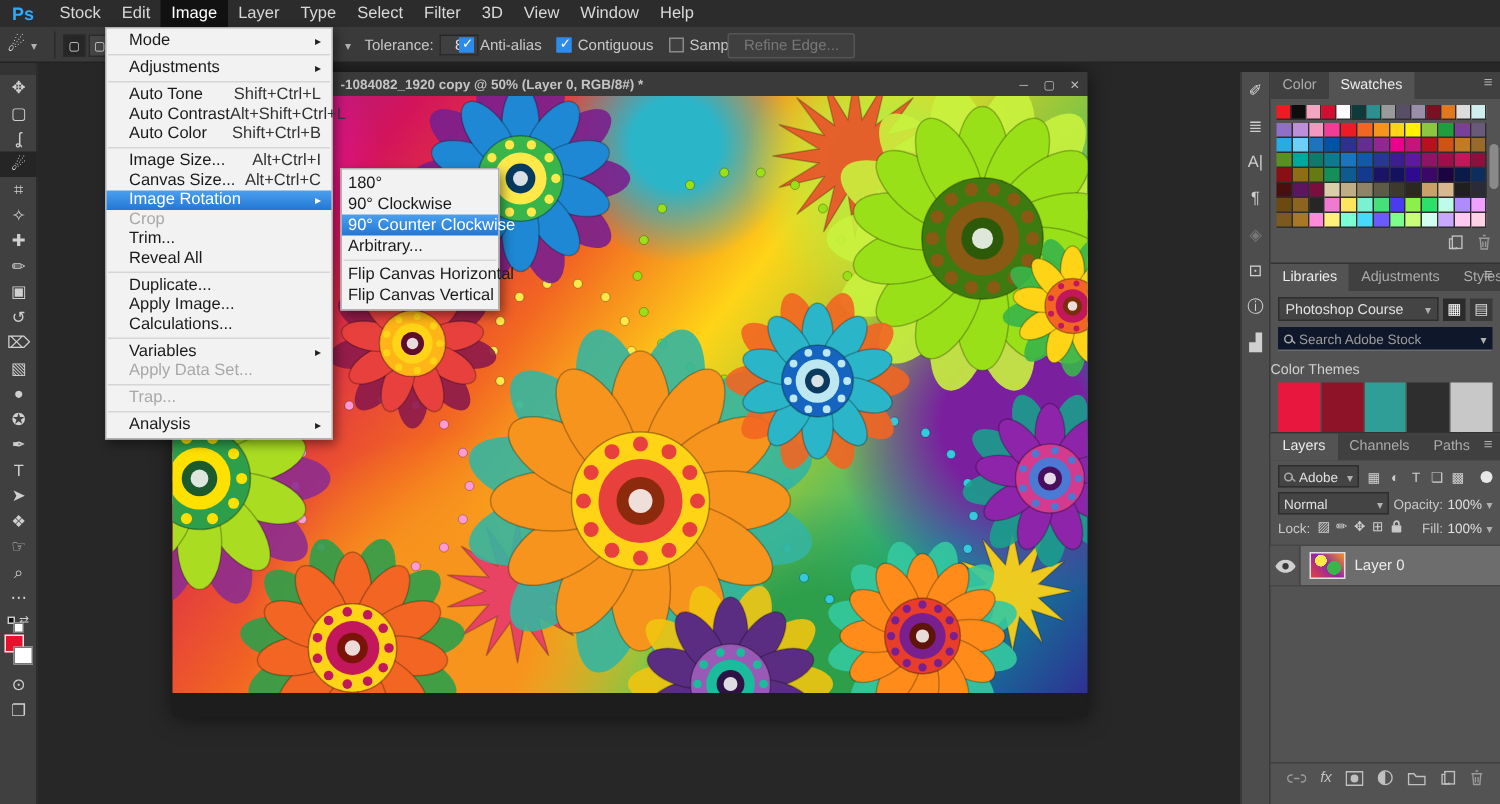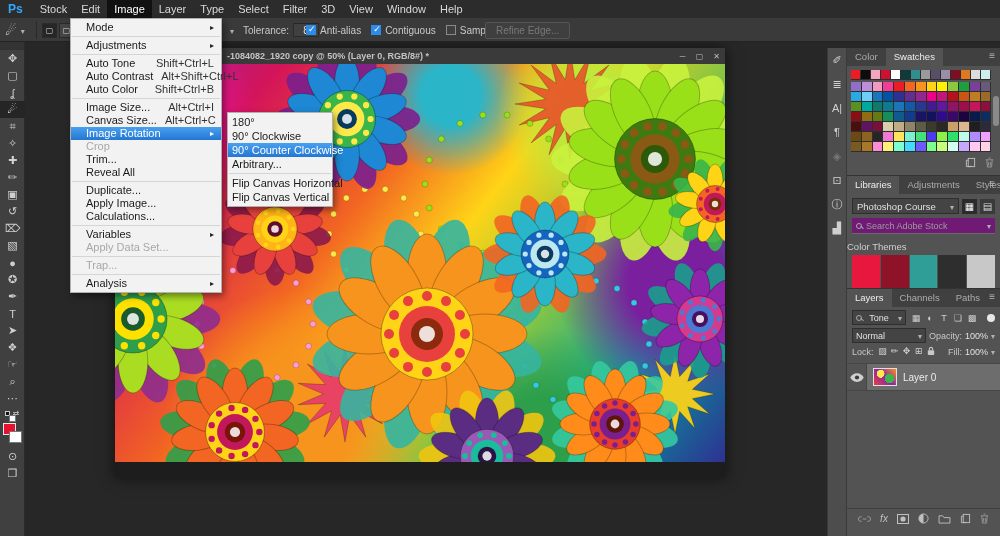--- a/index.html
+++ b/index.html
@@ -78,21 +78,21 @@
   #status-arrow { margin-left:34px; color:#a8a8a8; }
 
   
   .menu-panel { position:absolute; background:#f2f2f2; border:1px solid #b0b0b0;
     box-shadow:2px 3px 7px rgba(0,0,0,.45); font-size:11px; color:#1a1a1a; padding:2px 0; }
   #image-menu { left:70px; top:18px; width:152px; z-index:50; }
   #rotation-submenu { left:227px; top:112px; width:106px; z-index:60; }
   .menu-row { height:13px; line-height:13px; padding:0 7px 0 15px; display:flex;
     justify-content:space-between; white-space:nowrap; }
   #rotation-submenu .menu-row { height:14px; line-height:14px; padding-left:4px; }
-  .menu-row .sc { color:#333; margin-left:8px; }
+  .menu-row .sc { color:#333; }
   .menu-row .arr { font-size:8px; color:#222; }
   .menu-row.disabled, .menu-row.disabled .sc { color:#a8a8a8; }
   .menu-row.hl { background:linear-gradient(#4aa0ee,#2377d4); color:#fff; }
   .menu-row.hl .sc, .menu-row.hl .arr { color:#fff; }
   .menu-sep { height:1px; background:#d5d5d5; margin:2px 1px; }
 
   
   #dock { position:absolute; left:827px; top:48px; width:20px; height:488px; background:#4d4d4d;
     border-left:1px solid #3a3a3a; border-right:1px solid #3a3a3a; }
   .dock-ic { height:24px; display:flex; align-items:center; justify-content:center; color:#cfcfcf;
@@ -118,21 +118,21 @@
   #sw-thumb { width:6px; height:30px; background:#8a8a8a; border-radius:3px; margin-top:8px; }
   .panel-foot { position:absolute; right:6px; bottom:3px; display:flex; gap:9px; align-items:center; }
 
   
   #lib-row1 { display:flex; align-items:center; margin:4px 5px 0 5px; gap:3px; }
   #lib-select { flex:1; height:16px; background:#444; border:1px solid #2e2e2e; color:#e0e0e0;
     font-size:9.5px; display:flex; align-items:center; padding:0 4px; justify-content:space-between; }
   .view-ic { width:15px; height:15px; background:#3a3a3a; color:#ddd; font-size:10px; text-align:center;
     line-height:15px; }
   .view-ic.on { background:#2b2b2b; color:#fff; }
-  #lib-search { display:flex; align-items:center; margin:4px 5px 0 5px; height:16px; background:#701a75;
+  #lib-search { display:flex; align-items:center; margin:4px 5px 0 5px; height:16px; background:#0f172a;
     border-bottom:1px solid #6a6a6a; color:#9c9c9c; font-size:9px; padding:0 4px; gap:4px; }
   #lib-search .sp { flex:1; }
   .mag { width:6px; height:6px; border:1.2px solid #a8a8a8; border-radius:50%; position:relative;
     flex:none; }
   .mag::after { content:""; position:absolute; width:4px; height:1.2px; background:#a8a8a8;
     transform:rotate(45deg); right:-3px; bottom:-1px; }
   #themes-label { margin:7px 5px 3px 0; color:#cfcfcf; font-size:9.5px; }
   #theme-row { display:flex; margin:0 5px; gap:1px; }
   .theme-sw { width:28px; height:34px; }
 
@@ -1086,21 +1086,21 @@
   <div class="panel" id="panel-layers" style="height:247px;border-bottom:none">
     <div class="tabbar" id="ly-tabs">
         <span class="tab active">Layers</span>
         <span class="tab">Channels</span>
         <span class="tab">Paths</span>
         <span class="panel-menu-ic">≡</span>
       </div>
     <div class="lp-row">
       <div class="lp-box" id="kind-box">
         <span class="mag"></span>
-        <span>Tone</span>
+        <span>Adobe</span>
         <span class="chev"></span>
       </div>
       <span id="flt-icons" style="display:flex">
           <span class="flt-ic">▦</span>
           <span class="flt-ic">◐</span>
           <span class="flt-ic">T</span>
           <span class="flt-ic">❏</span>
           <span class="flt-ic">▩</span>
         </span>
       <span id="flt-toggle"></span>

